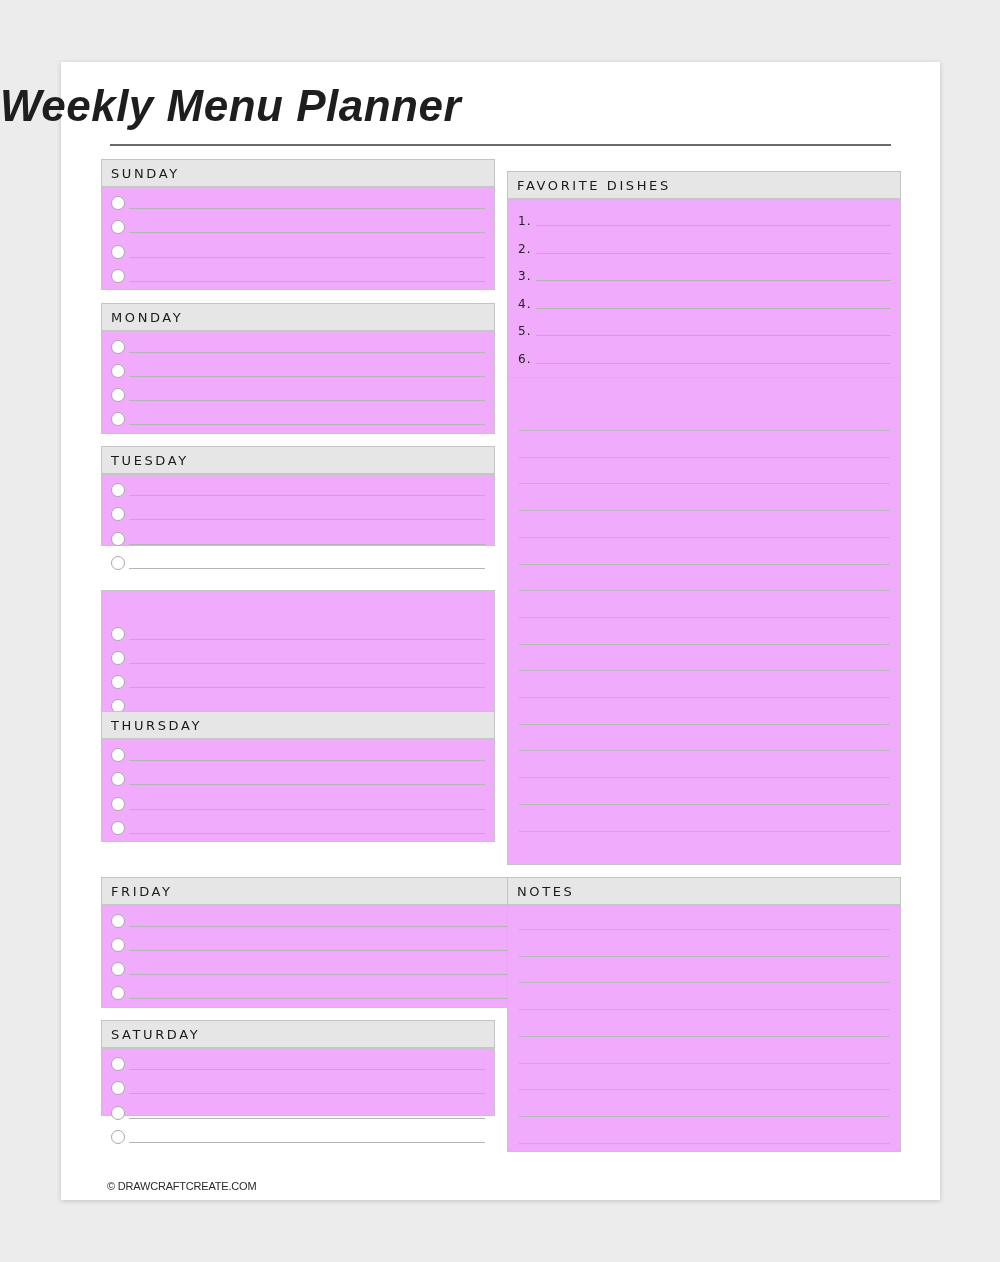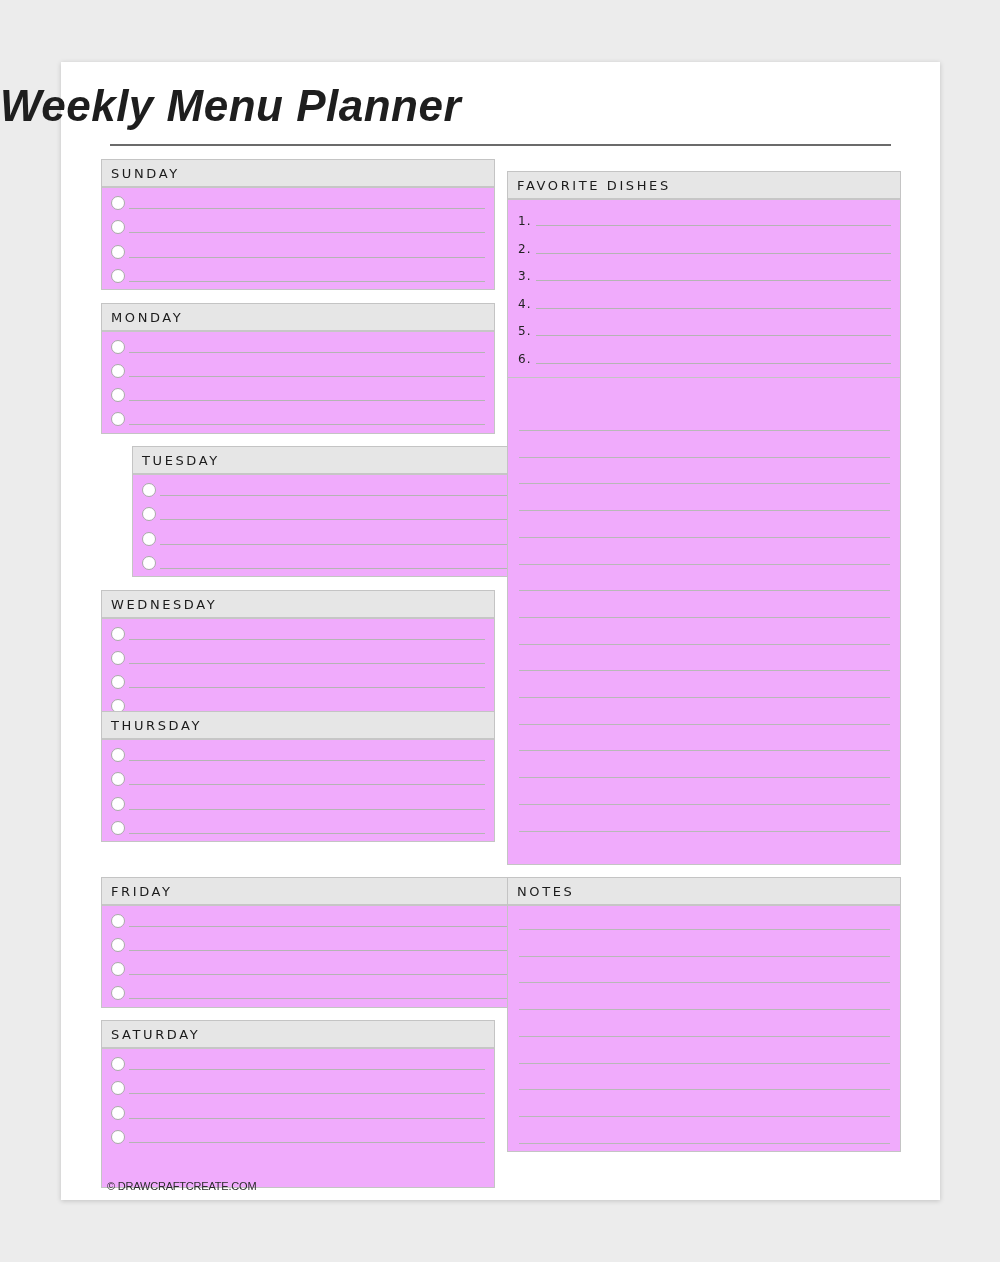--- a/index.html
+++ b/index.html
@@ -138,41 +138,40 @@
       </div>
       <div class="task-row" style="top: 84.6px;">
         <span class="checkbox"></span>
         <span class="task-line"></span>
       </div>
       <div class="task-row" style="top: 108.9px;">
         <span class="checkbox"></span>
         <span class="task-line"></span>
       </div>
     </div>
-    <div class="box" style="left: 101px; top: 446px; width: 394px; height: 131px; margin-left: 31px;">
+    <div class="box" style="left: 101px; top: 446px; width: 394px; height: 100px;">
       <div class="box-header">TUESDAY</div>
       <div class="task-row" style="top: 36px;">
         <span class="checkbox"></span>
         <span class="task-line"></span>
       </div>
       <div class="task-row" style="top: 60.3px;">
         <span class="checkbox"></span>
         <span class="task-line"></span>
       </div>
       <div class="task-row" style="top: 84.6px;">
         <span class="checkbox"></span>
         <span class="task-line"></span>
       </div>
       <div class="task-row" style="top: 108.9px;">
         <span class="checkbox"></span>
         <span class="task-line"></span>
       </div>
     </div>
     <div class="box" style="left: 101px; top: 589.5px; width: 394px; height: 131px;">
-      <div class="box-header">WEDNESDAY</div>
       <div class="task-row" style="top: 36px;">
         <span class="checkbox"></span>
         <span class="task-line"></span>
       </div>
       <div class="task-row" style="top: 60.3px;">
         <span class="checkbox"></span>
         <span class="task-line"></span>
       </div>
       <div class="task-row" style="top: 84.6px;">
         <span class="checkbox"></span>
@@ -214,21 +213,21 @@
       </div>
       <div class="task-row" style="top: 84.6px;">
         <span class="checkbox"></span>
         <span class="task-line"></span>
       </div>
       <div class="task-row" style="top: 108.9px;">
         <span class="checkbox"></span>
         <span class="task-line"></span>
       </div>
     </div>
-    <div class="box" style="left: 101px; top: 1020px; width: 394px; height: 168px;">
+    <div class="box" style="left: 101px; top: 1020px; width: 394px; height: 96px;">
       <div class="box-header">SATURDAY</div>
       <div class="task-row" style="top: 36px;">
         <span class="checkbox"></span>
         <span class="task-line"></span>
       </div>
       <div class="task-row" style="top: 60.3px;">
         <span class="checkbox"></span>
         <span class="task-line"></span>
       </div>
       <div class="task-row" style="top: 84.6px;">

